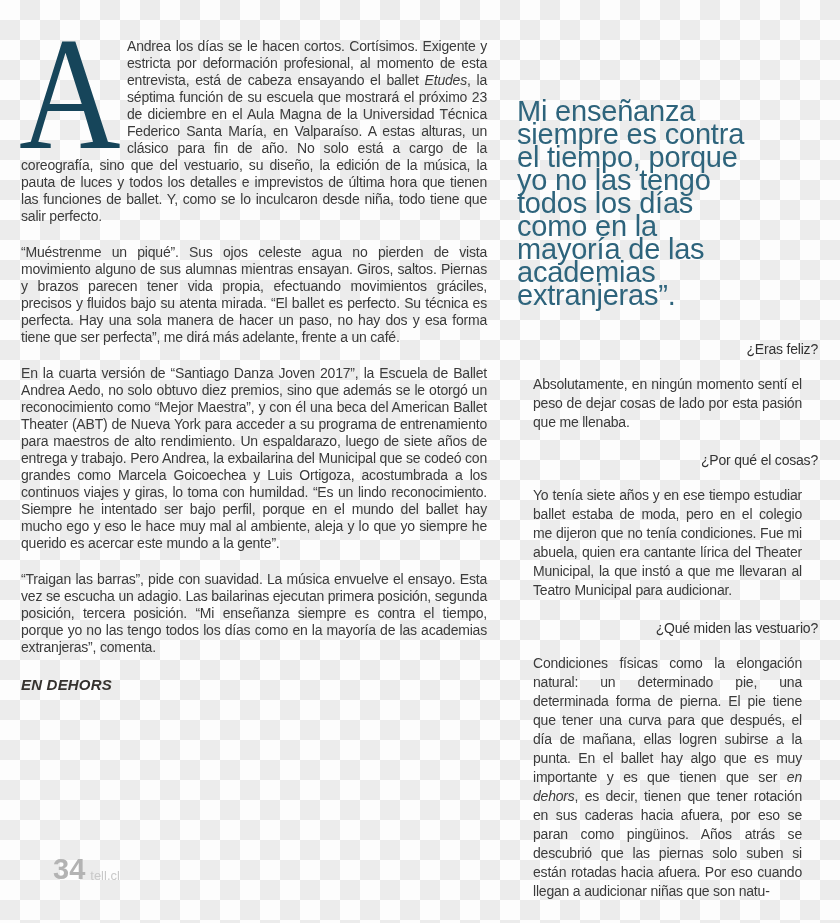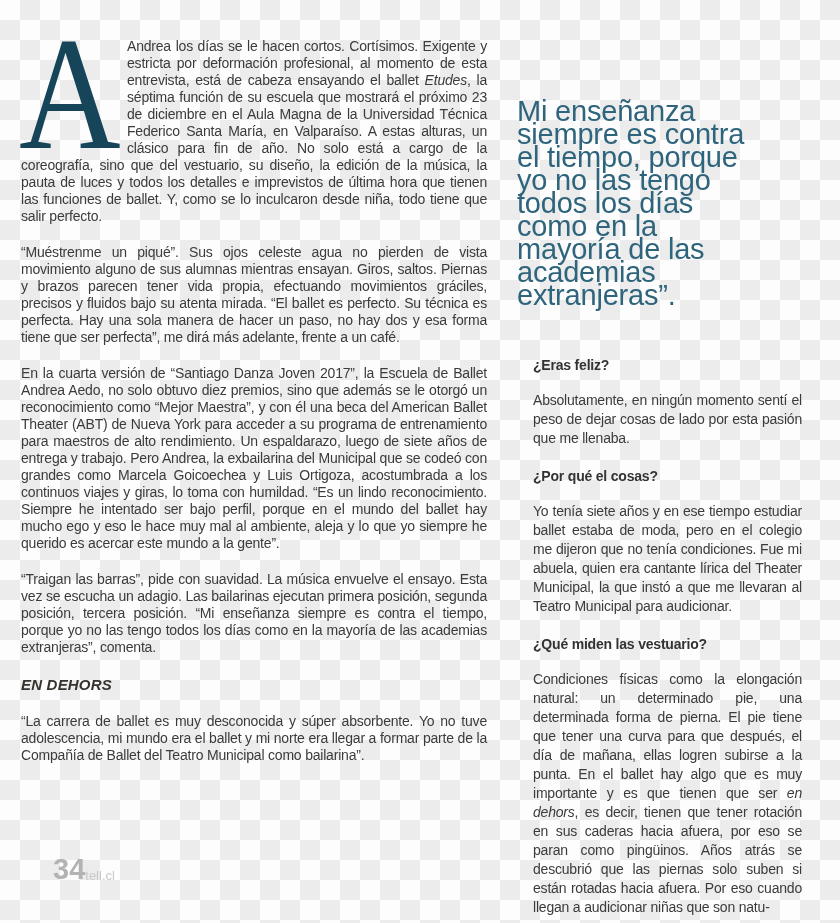--- a/index.html
+++ b/index.html
@@ -72,26 +72,27 @@
 
   
   .col-right {
     position: absolute;
     left: 517px;
     top: 340px;
     width: 301px;
   }
   .qa-item { margin: 0 0 19px 0; }
   .qa-question {
-    margin: 16px;
+    margin: 0;
     font-size: 14px;
     line-height: 19px;
     letter-spacing: -0.2px;
-    font-weight: bold;
+    font-weight: normal;
     color: #333333;
+    text-align: right;
   }
   .qa-answer {
     margin: 16px;
     font-size: 14px;
     line-height: 19px;
     letter-spacing: -0.2px;
     text-align: justify;
     hyphens: auto;
     -webkit-hyphens: auto;
   }
@@ -108,38 +109,38 @@
   .page-num {
     font-size: 29px;
     line-height: 29px;
     font-weight: bold;
     color: #b3b3b3;
   }
   .site-label {
     font-size: 13px;
     line-height: 17px;
     color: #c9c9c9;
+    margin-left: 5px;
   }
 </style>
 </head>
 <body>
 
 <div class="canvas">
 
   <div class="col-left">
     <span class="dropcap">A</span>
     <p class="para"><span class="dropcap-spacer"></span><span>Andrea los días se le hacen cortos. Cortísimos. Exigente y estricta por deformación profesional, al momento de esta entrevista, está de cabeza ensayando el ballet </span><i>Etudes</i><span>, la séptima función de su escuela que mostrará el próximo 23 de diciembre en el Aula Magna de la Universidad Técnica Federico Santa María, en Valparaíso. A estas alturas, un clásico para fin de año. No solo está a cargo de la coreografía, sino que del vestuario, su diseño, la edición de la música, la pauta de luces y todos los detalles e imprevistos de última hora que tienen las funciones de ballet. Y, como se lo inculcaron desde niña, todo tiene que salir perfecto.</span></p>
 
     <p class="para">“Muéstrenme un piqué”. Sus ojos celeste agua no pierden de vista movimiento alguno de sus alumnas mientras ensayan. Giros, saltos. Piernas y brazos parecen tener vida propia, efectuando movimientos gráciles, precisos y fluidos bajo su atenta mirada. “El ballet es perfecto. Su técnica es perfecta. Hay una sola manera de hacer un paso, no hay dos y esa forma tiene que ser perfecta”, me dirá más adelante, frente a un café.</p>
     <p class="para">En la cuarta versión de “Santiago Danza Joven 2017”, la Escuela de Ballet Andrea Aedo, no solo obtuvo diez premios, sino que además se le otorgó un reconocimiento como “Mejor Maestra”, y con él una beca del American Ballet Theater (ABT) de Nueva York para acceder a su programa de entrenamiento para maestros de alto rendimiento. Un espaldarazo, luego de siete años de entrega y trabajo. Pero Andrea, la exbailarina del Municipal que se codeó con grandes como Marcela Goicoechea y Luis Ortigoza, acostumbrada a los continuos viajes y giras, lo toma con humildad. “Es un lindo reconocimiento. Siempre he intentado ser bajo perfil, porque en el mundo del ballet hay mucho ego y eso le hace muy mal al ambiente, aleja y lo que yo siempre he querido es acercar este mundo a la gente”.</p>
     <p class="para">“Traigan las barras”, pide con suavidad. La música envuelve el ensayo. Esta vez se escucha un adagio. Las bailarinas ejecutan primera posición, segunda posición, tercera posición. “Mi enseñanza siempre es contra el tiempo, porque yo no las tengo todos los días como en la mayoría de las academias extranjeras”, comenta.</p>
 
     <h3 class="section-heading">EN DEHORS</h3>
 
-    <p class="para">“La carrera de ballet es muy desconocida y súper absorbente. Yo no tuve adolescencia, mi mundo era el ballet y mi norte era llegar a formar parte de la Compañía de Ballet del Teatro Municipal como bailarina”.</p>
   </div>
 
   <div class="pull-quote">Mi enseñanza siempre es contra el tiempo, porque yo no las tengo todos los días como en la mayoría de las academias extranjeras”.</div>
 
   <div class="col-right">
     <div class="qa-item">
       <h4 class="qa-question">¿Eras feliz?</h4>
       <p class="qa-answer">Absolutamente, en ningún momento sentí el peso de dejar cosas de lado por esta pasión que me llenaba.</p>
     </div>
     <div class="qa-item">

